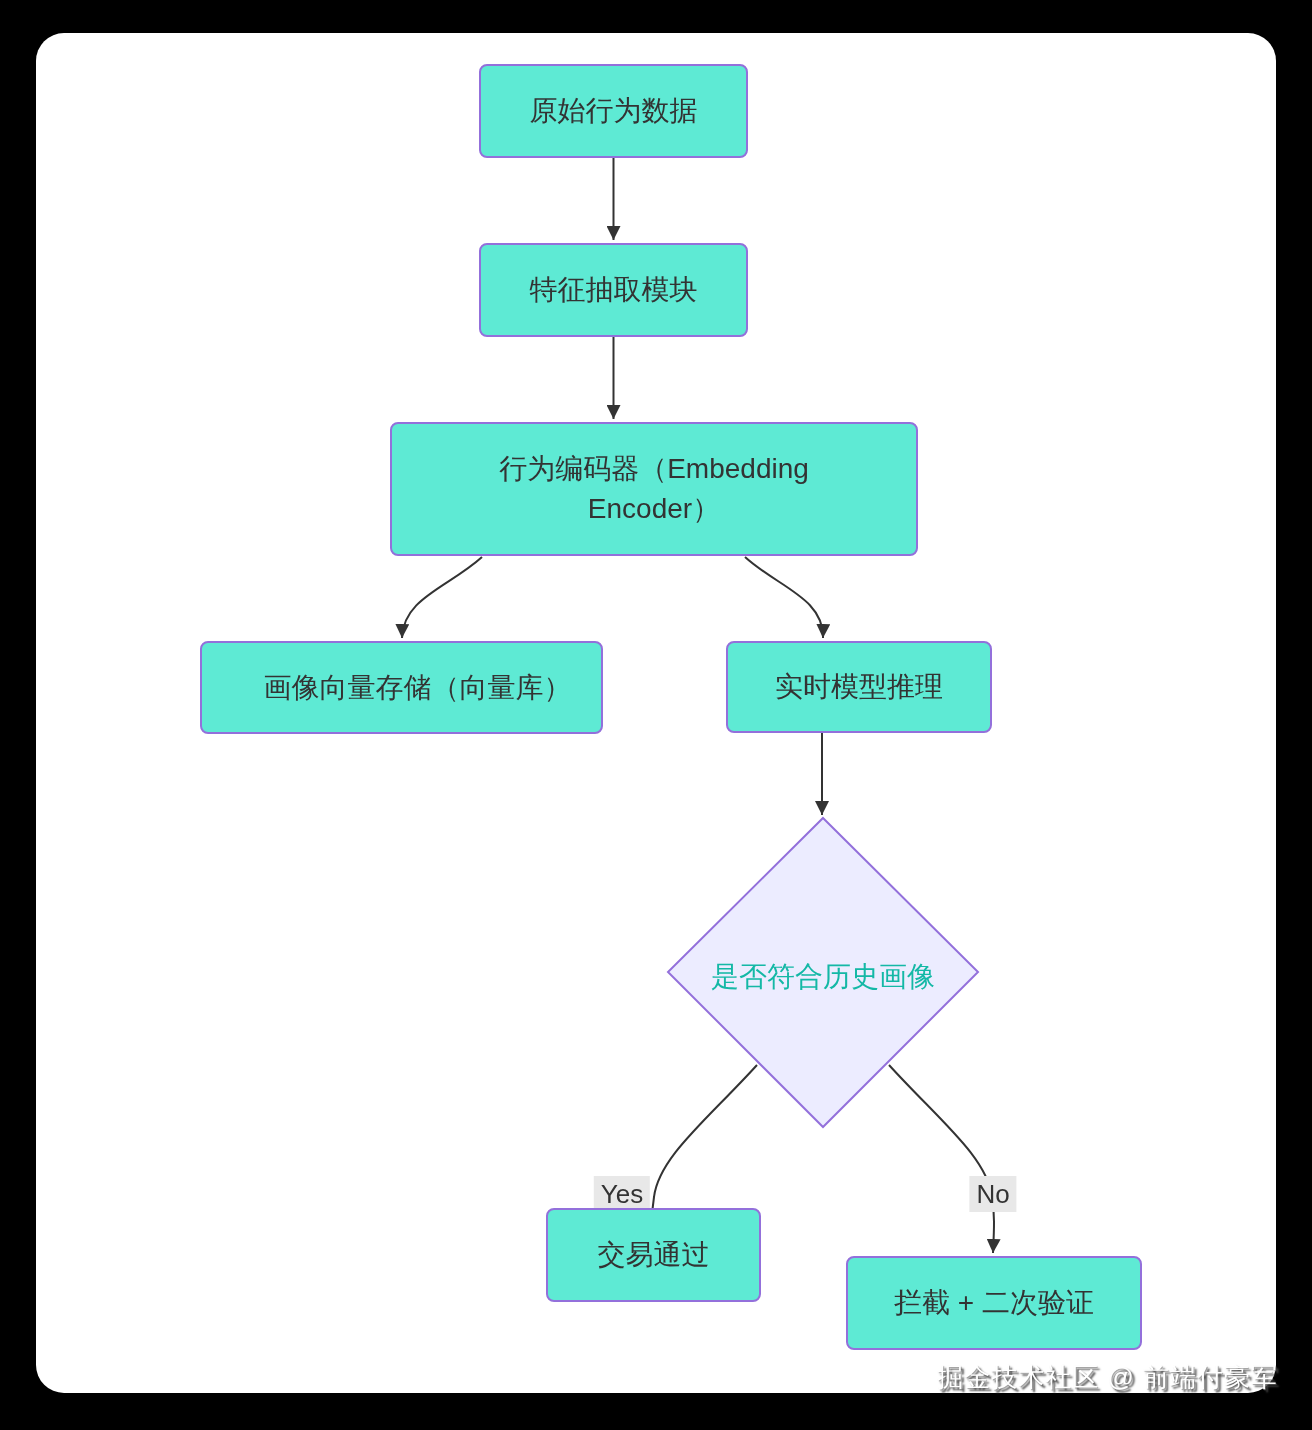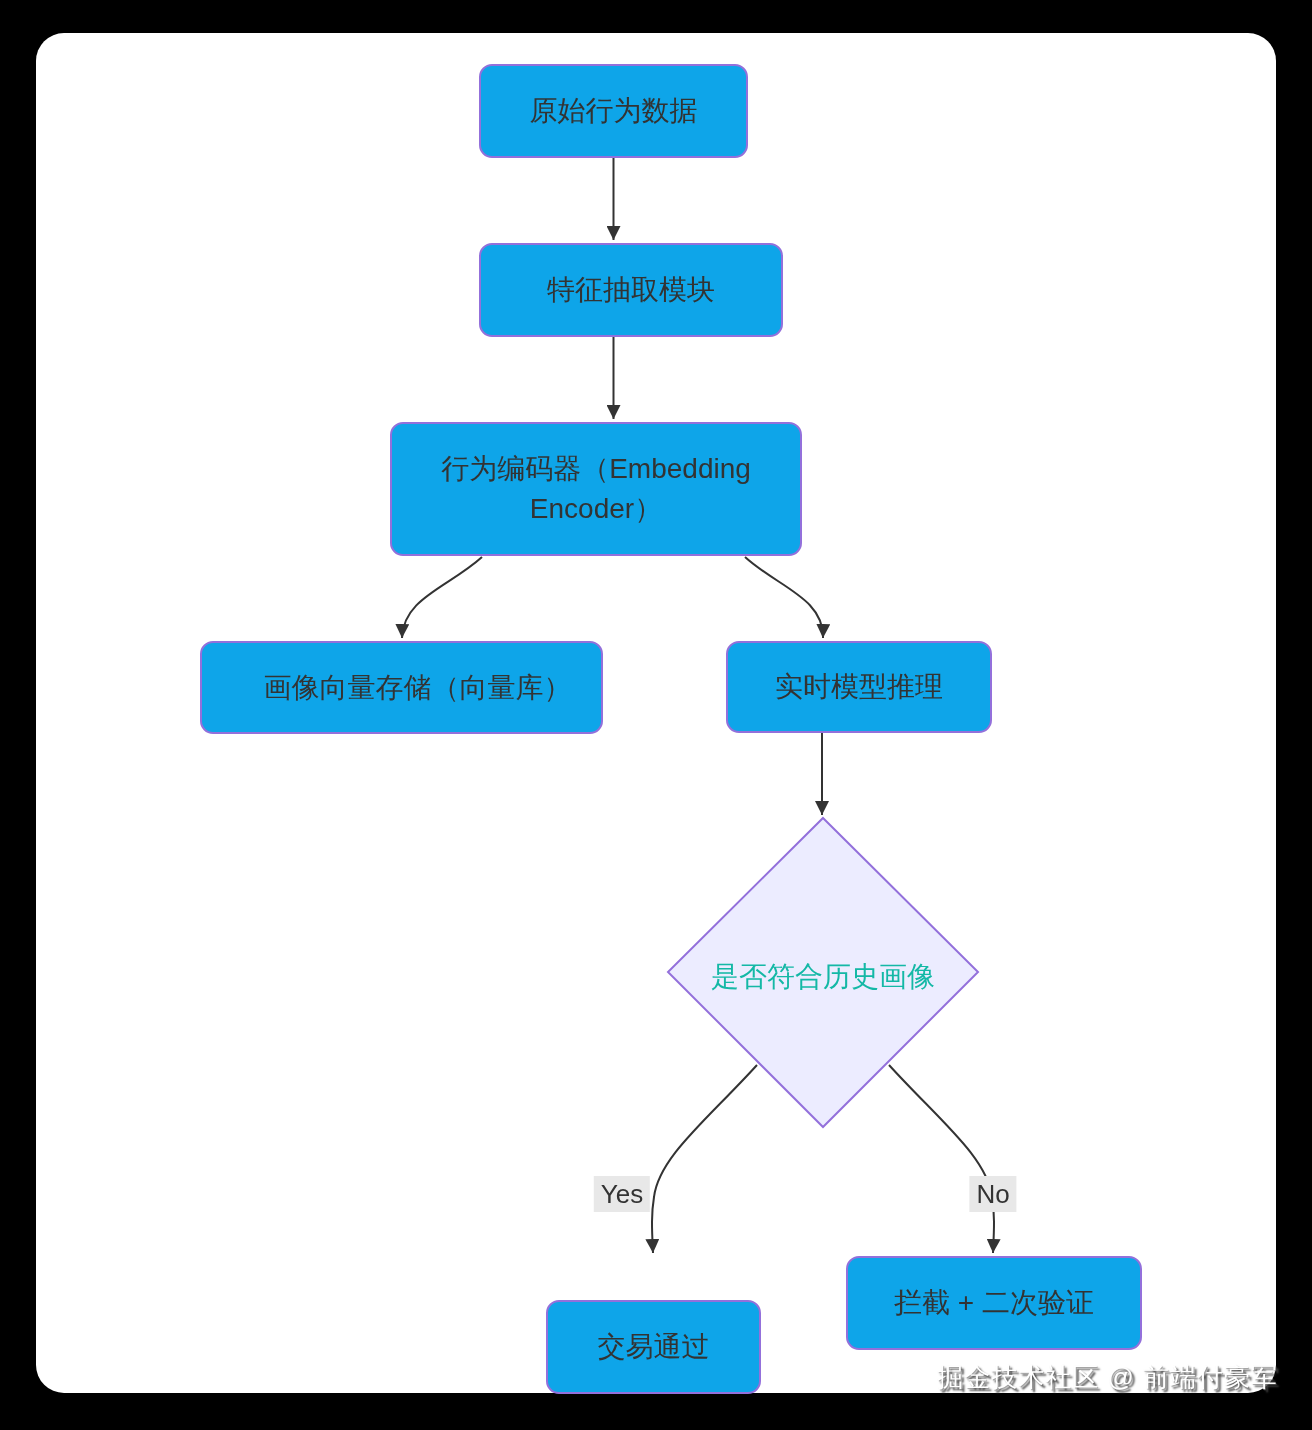--- a/index.html
+++ b/index.html
@@ -30,38 +30,38 @@
     left: 0;
     top: 0;
     width: 1312px;
     height: 1430px;
     z-index: 1;
     pointer-events: none;
   }
   .node {
     position: absolute;
     box-sizing: border-box;
-    background: #0ea5e9;
+    background: #5eead4;
     border: 2px solid #9370DB;
-    border-radius: 13px;
+    border-radius: 8px;
     color: #333333;
     font-size: 28px;
     display: flex;
     align-items: center;
     justify-content: center;
     text-align: center;
     z-index: 2;
     line-height: 40px;
   }
   .node--raw        { left: 479px; top: 64px;   width: 269px; height: 94px; }
-  .node--feature    { left: 479px; top: 243px;  width: 304px; height: 94px; }
-  .node--encoder    { left: 390px; top: 422px;  width: 412px; height: 134px; white-space: pre-line; }
+  .node--feature    { left: 479px; top: 243px;  width: 269px; height: 94px; }
+  .node--encoder    { left: 390px; top: 422px;  width: 528px; height: 134px; white-space: pre-line; }
   .node--vector     { left: 200px; top: 641px;  width: 403px; height: 93px; padding-left: 32px; }
   .node--realtime   { left: 726px; top: 641px;  width: 266px; height: 92px; }
-  .node--pass       { left: 546px; top: 1300px; width: 215px; height: 94px; }
+  .node--pass       { left: 546px; top: 1208px; width: 215px; height: 94px; }
   .node--intercept  { left: 846px; top: 1256px; width: 296px; height: 94px; }
   .diamond-label {
     position: absolute;
     left: 623px;
     top: 958px;
     width: 400px;
     text-align: center;
     color: #14b8a6;
     font-size: 28px;
     z-index: 2;

